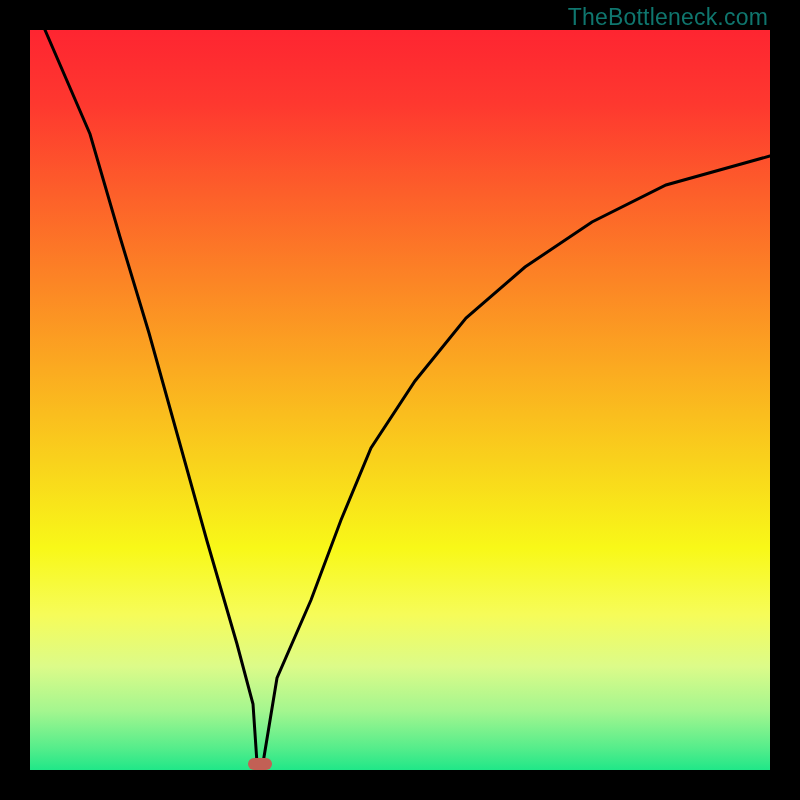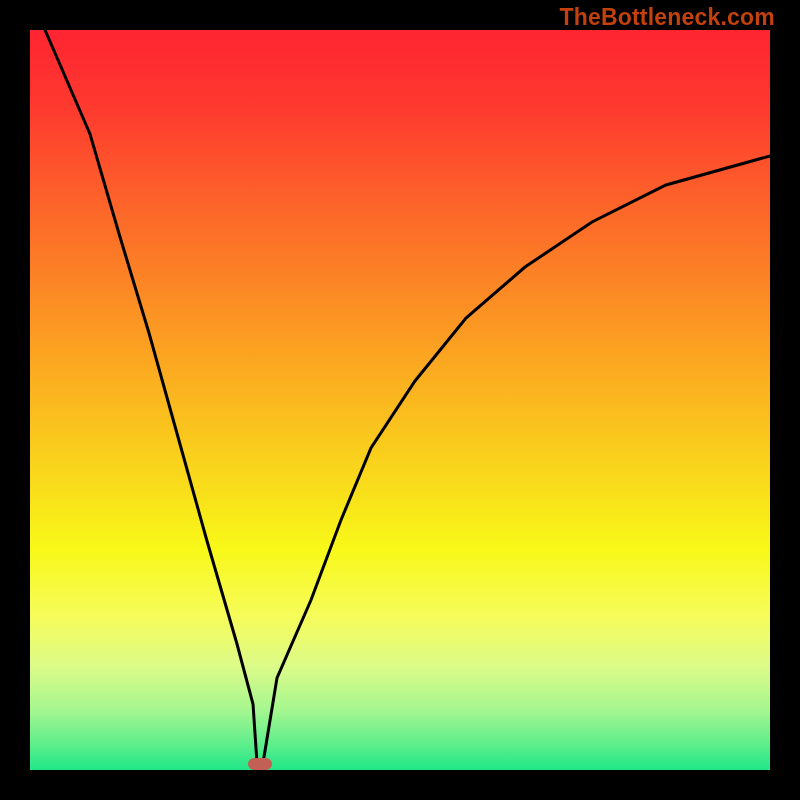--- a/index.html
+++ b/index.html
@@ -35,24 +35,24 @@
       #f6fc59 79%,
       #dcfb89 86%,
       #a4f68f 92%,
       #56ed8b 97%,
       #20e788 100%
     );
   }
   .watermark {
     position: absolute;
     top: 4px;
-    right: 25px;
-    color: #c2410c;
+    right: 32px;
+    color: #0f766e;
     font-size: 23px;
-    font-weight: 700;
+    font-weight: 400;
     letter-spacing: 0.2px;
     user-select: none;
   }
   svg.curve {
     position: absolute;
     left: 0;
     top: 0;
     width: 740px;
     height: 740px;
   }

